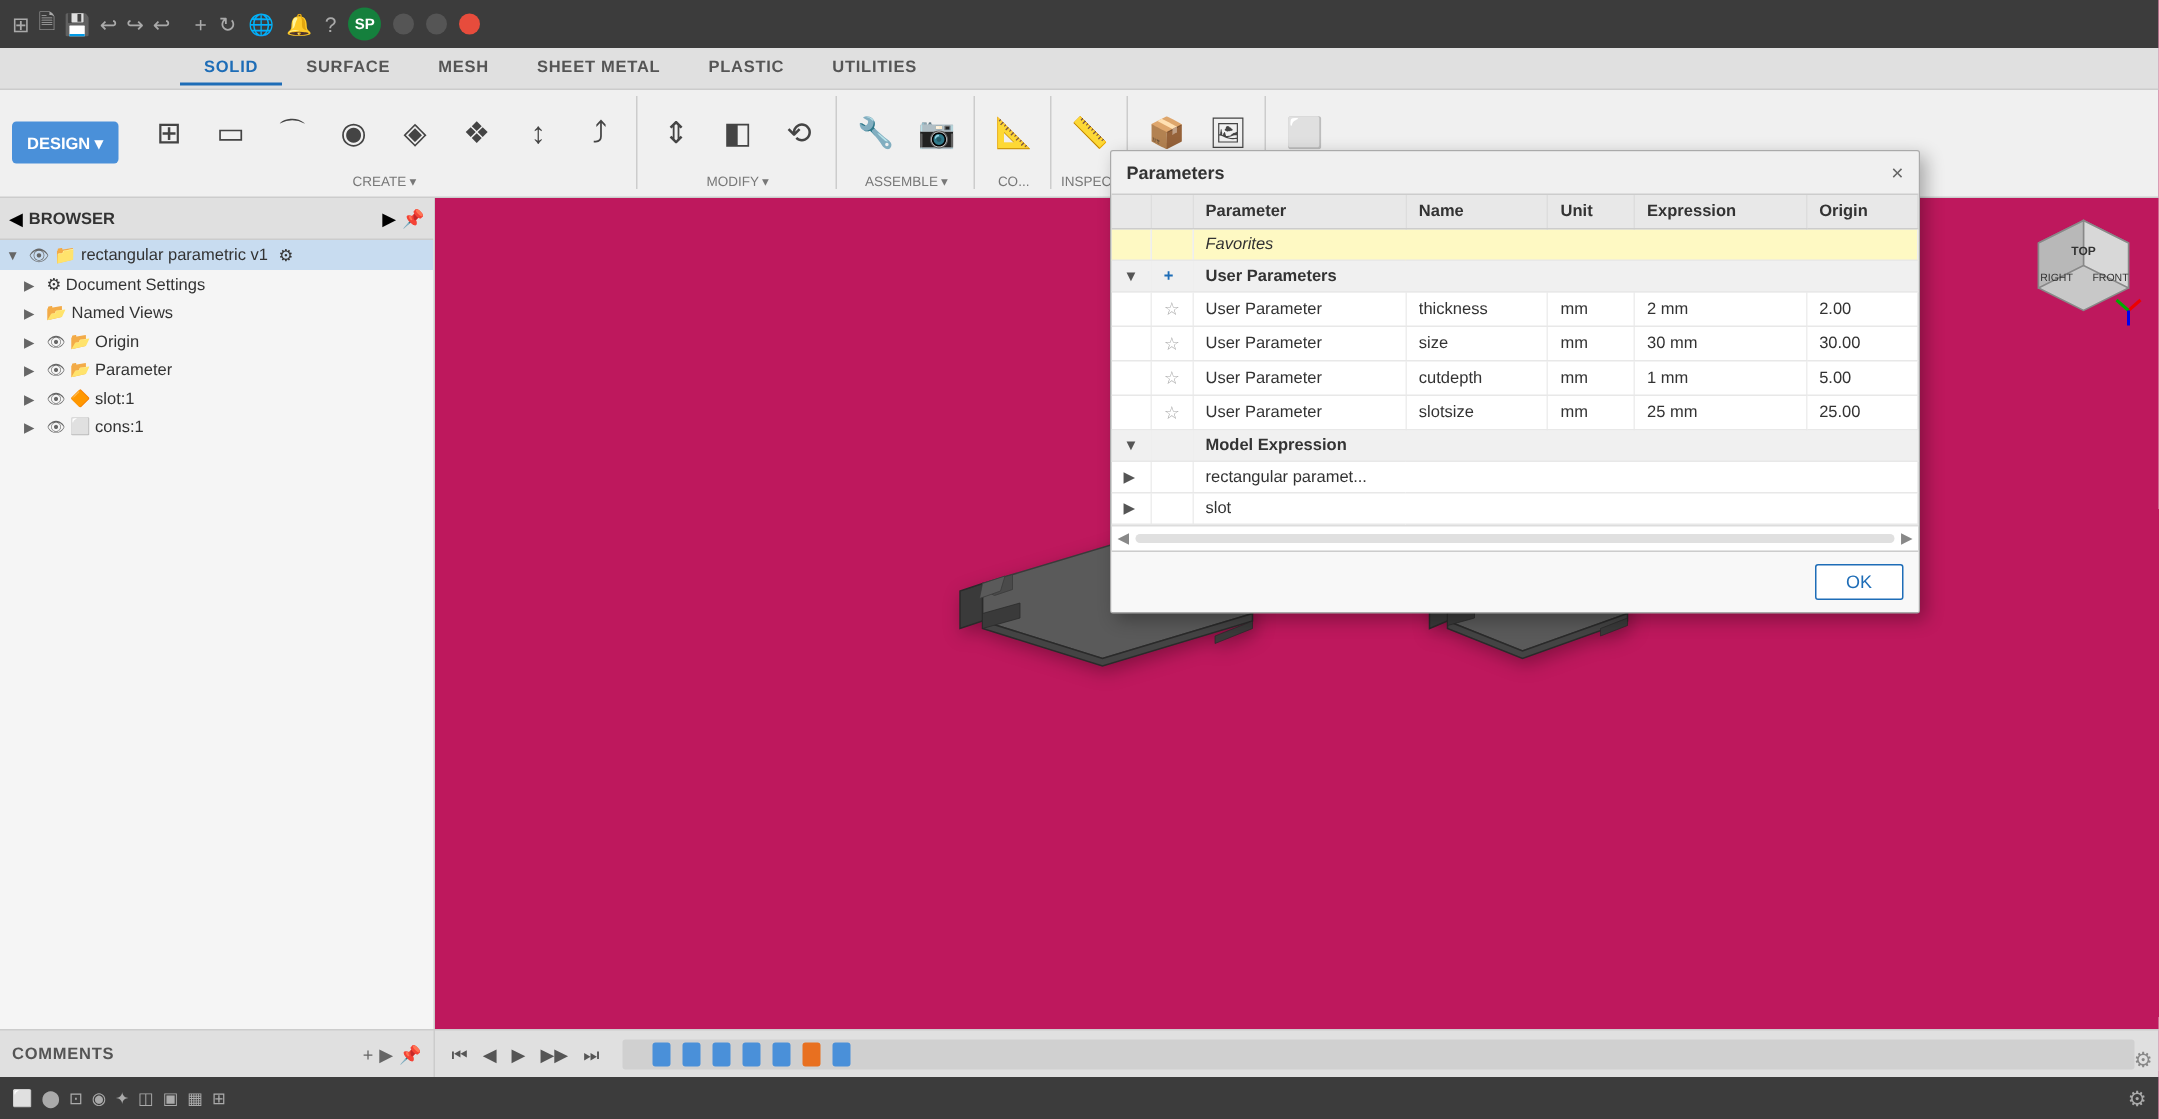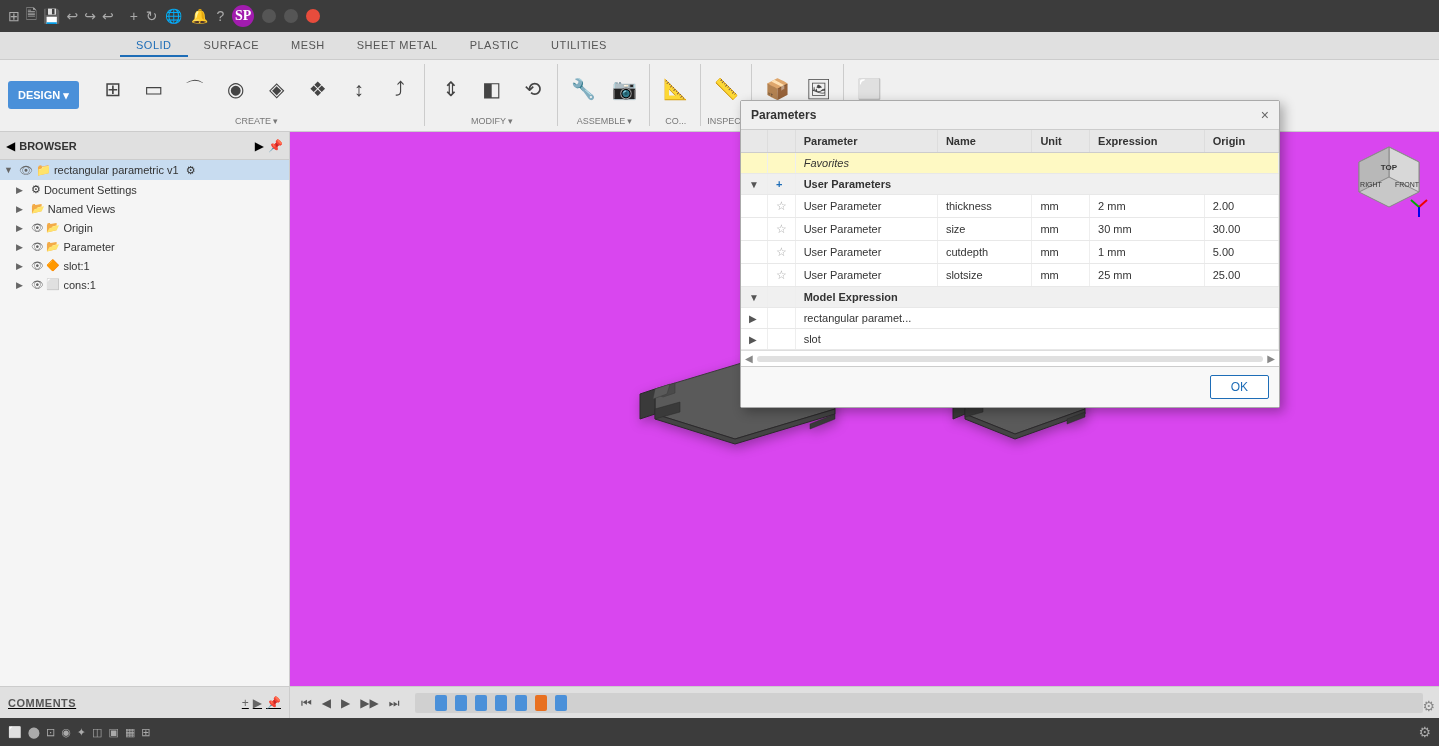--- a/index.html
+++ b/index.html
@@ -11,34 +11,34 @@
       background: #3c3c3c; display: flex; align-items: center;
       color: #ccc; font-size: 12px;
     }
     #titlebar .title-icons { display: flex; align-items: center; padding: 0 8px; gap: 6px; }
     #titlebar .title-icons span { font-size: 14px; color: #aaa; cursor: pointer; }
     #titlebar .app-title { flex: 1; text-align: center; color: #ddd; font-size: 12px; }
     #titlebar .title-right { display: flex; align-items: center; gap: 8px; padding: 0 8px; }
     #titlebar .title-right span { font-size: 14px; color: #aaa; cursor: pointer; }
     .title-close { background: #e74c3c; width: 14px; height: 14px; border-radius: 50%; display: inline-block; cursor: pointer; }
     .title-min, .title-max { background: #555; width: 14px; height: 14px; border-radius: 50%; display: inline-block; cursor: pointer; }
-    .avatar { background: #a21caf; width: 22px; height: 22px; border-radius: 50%; display: flex; align-items: center; justify-content: center; color: white; font-size: 14px; font-weight: bold; font-family: Liberation Serif, serif; }
+    .avatar { background: #15803d; width: 22px; height: 22px; border-radius: 50%; display: flex; align-items: center; justify-content: center; color: white; font-size: 10px; font-weight: bold; }
 
     
     #toolbar {
       position: absolute; top: 32px; left: 0; right: 0; height: 100px;
       background: #f0f0f0; border-bottom: 1px solid #ccc;
       display: flex; flex-direction: column;
     }
     #tabs-row {
       display: flex; align-items: center; height: 28px; background: #e0e0e0;
       border-bottom: 1px solid #ccc; padding-left: 120px;
     }
     .tab-item {
-      padding: 4px 16px; font-size: 11px; font-weight: 400; cursor: pointer;
+      padding: 4px 16px; font-size: 11px; font-weight: 700; cursor: pointer;
       color: #555; border-bottom: 2px solid transparent;
       text-transform: uppercase; letter-spacing: 0.5px;
     }
     .tab-item.active { color: #1e6db7; border-bottom: 2px solid #1e6db7; }
 
     #toolbar-icons {
       display: flex; align-items: center; height: 70px; padding: 0 8px; gap: 2px;
     }
     .design-btn {
       background: #4a90d9; color: white; font-size: 11px; font-weight: 600;
@@ -73,28 +73,28 @@
       display: flex; align-items: center; padding: 3px 4px; cursor: pointer;
       font-size: 11px; color: #333; gap: 3px;
     }
     .browser-item.selected { background: #c8dcf0; }
     .expand-arrow { font-size: 9px; color: #666; cursor: pointer; width: 12px; }
     .indent-1 { padding-left: 16px; }
 
     
     #viewport {
       position: absolute; top: 132px; left: 290px; right: 0; bottom: 60px;
-      background: #d946ef;
+      background: #be185d;
     }
 
     
     #comments-bar {
       position: absolute; bottom: 28px; left: 0; width: 290px; height: 32px;
       background: #e0e0e0; border-top: 1px solid #ccc; border-right: 1px solid #ccc;
-      display: flex; align-items: center; padding: 0 8px; gap: 4px; text-decoration: underline;
+      display: flex; align-items: center; padding: 0 8px; gap: 4px;
     }
     #comments-bar .label { font-size: 11px; font-weight: 600; color: #555; letter-spacing: 0.5px; flex: 1; }
 
     
     #status-bar {
       position: absolute; bottom: 0; left: 0; right: 0; height: 28px;
       background: #3c3c3c; display: flex; align-items: center;
       color: #aaa; font-size: 11px; padding: 0 8px; gap: 8px;
     }
     #viewport-tools {

